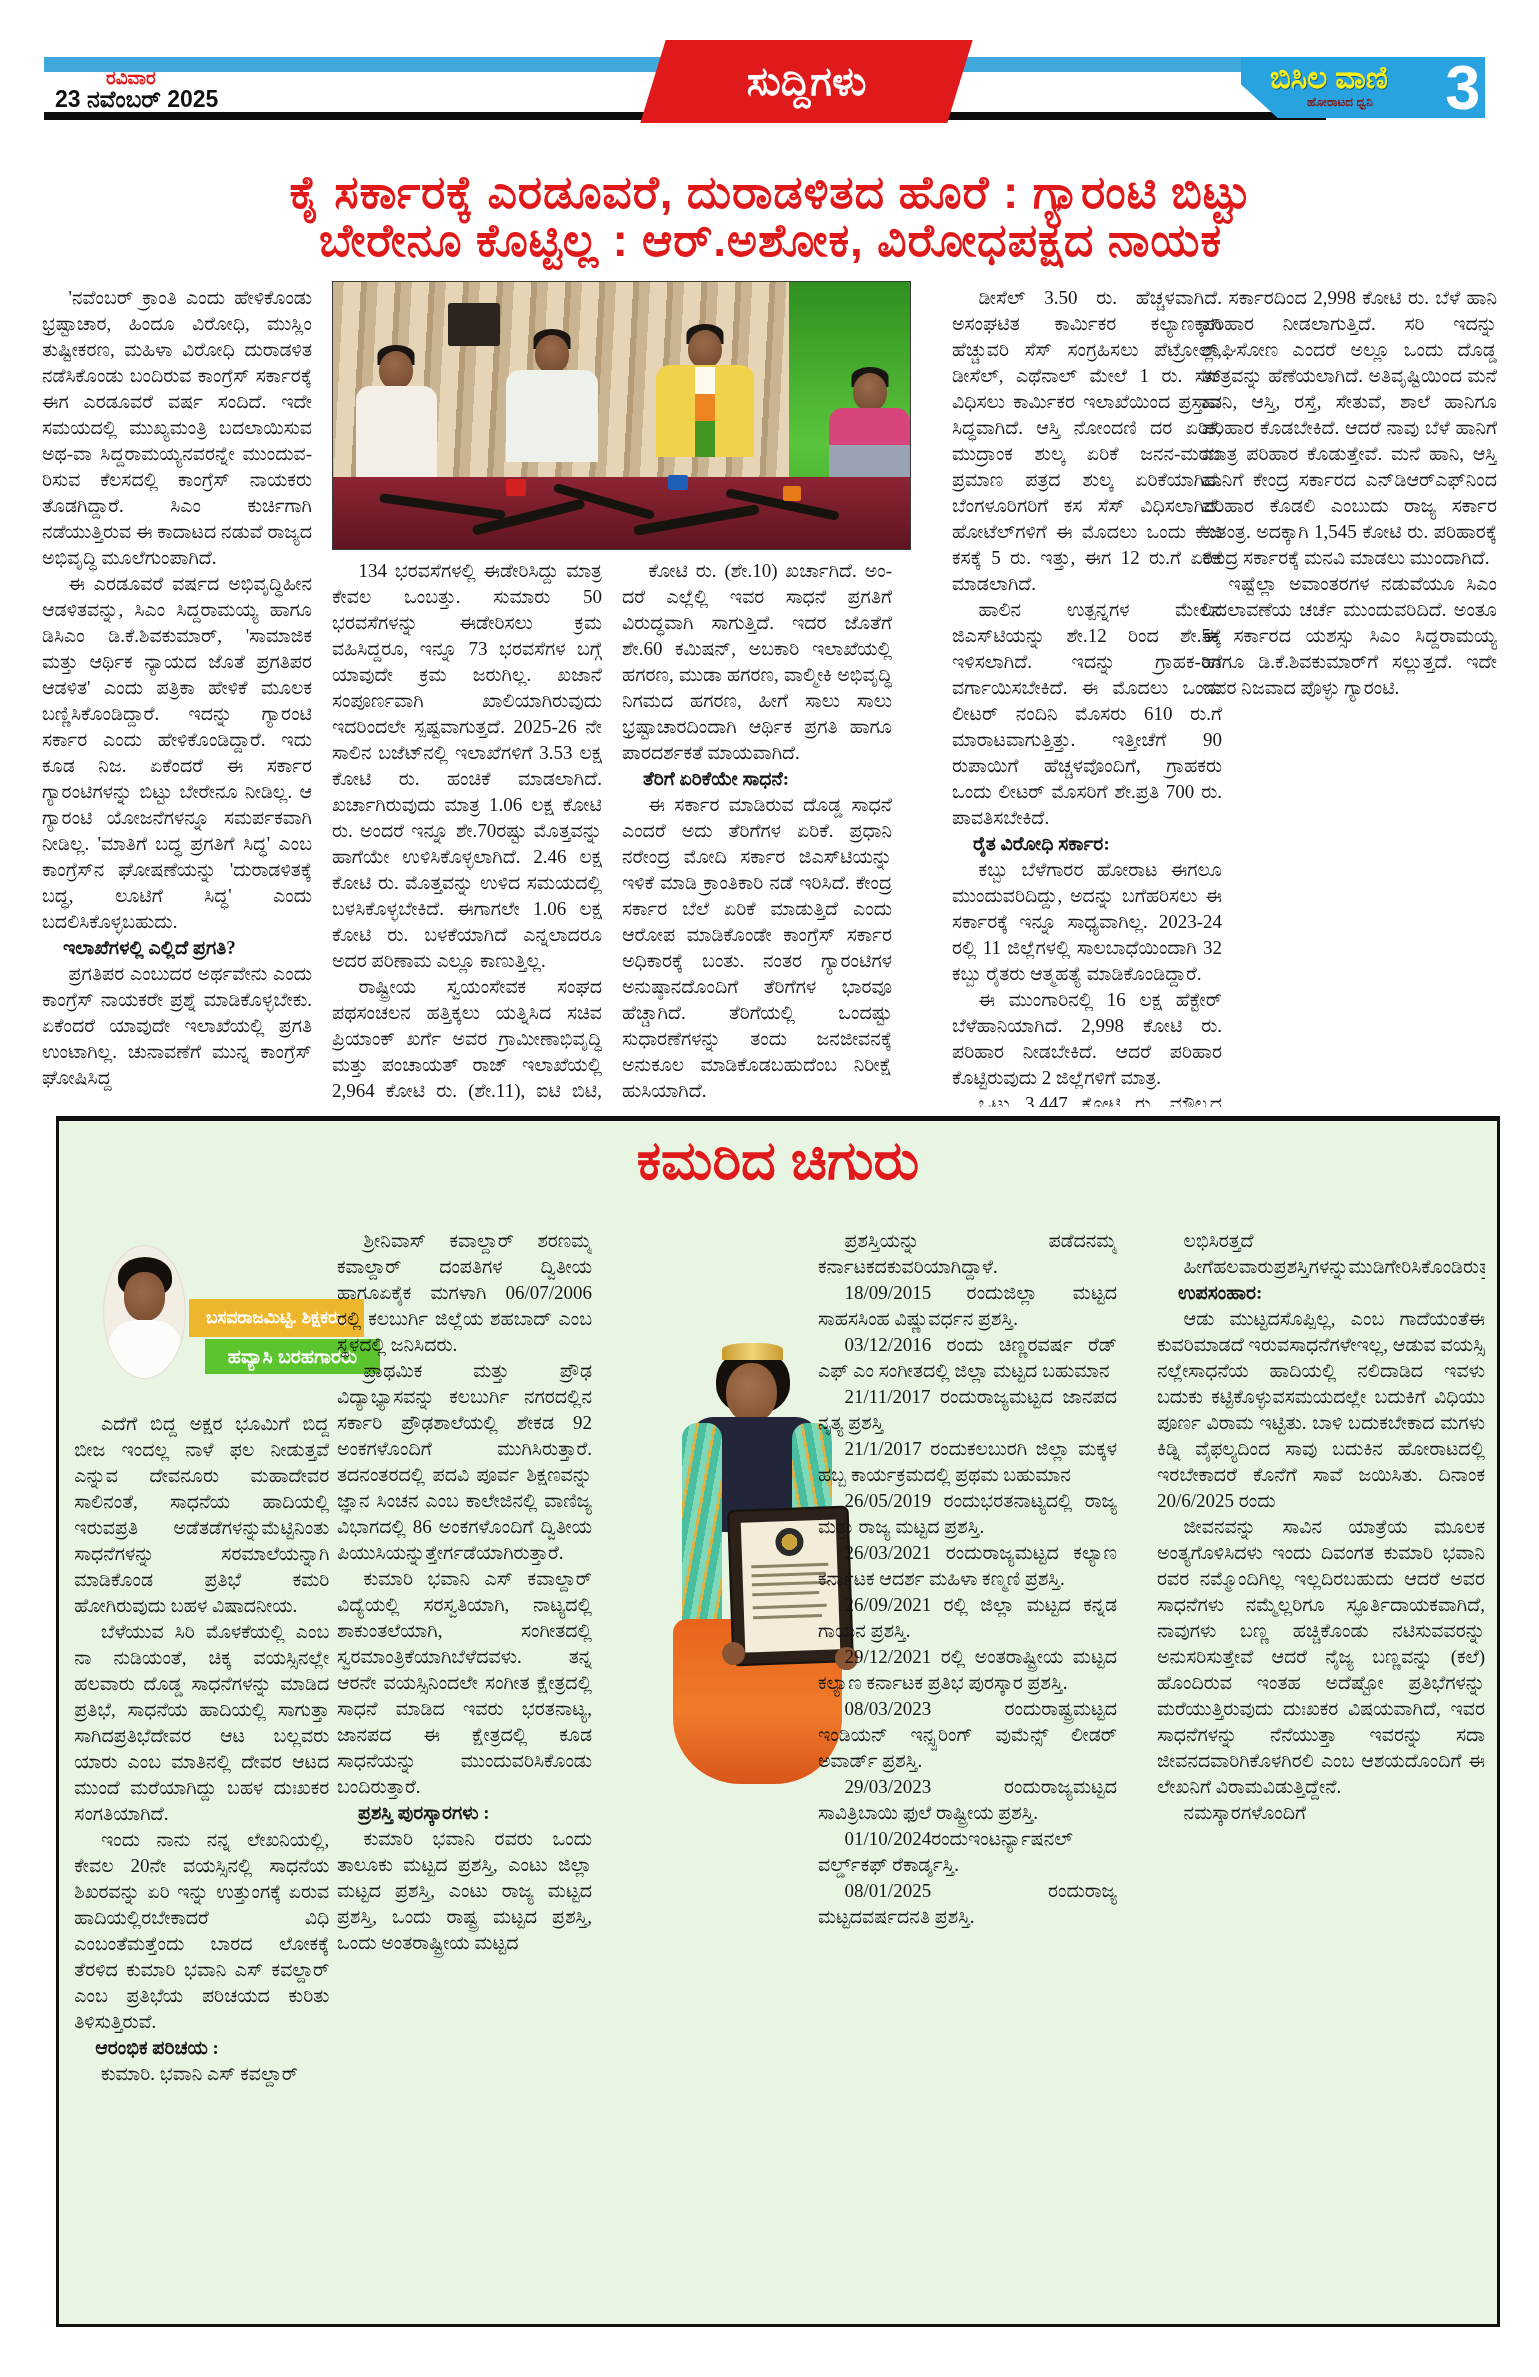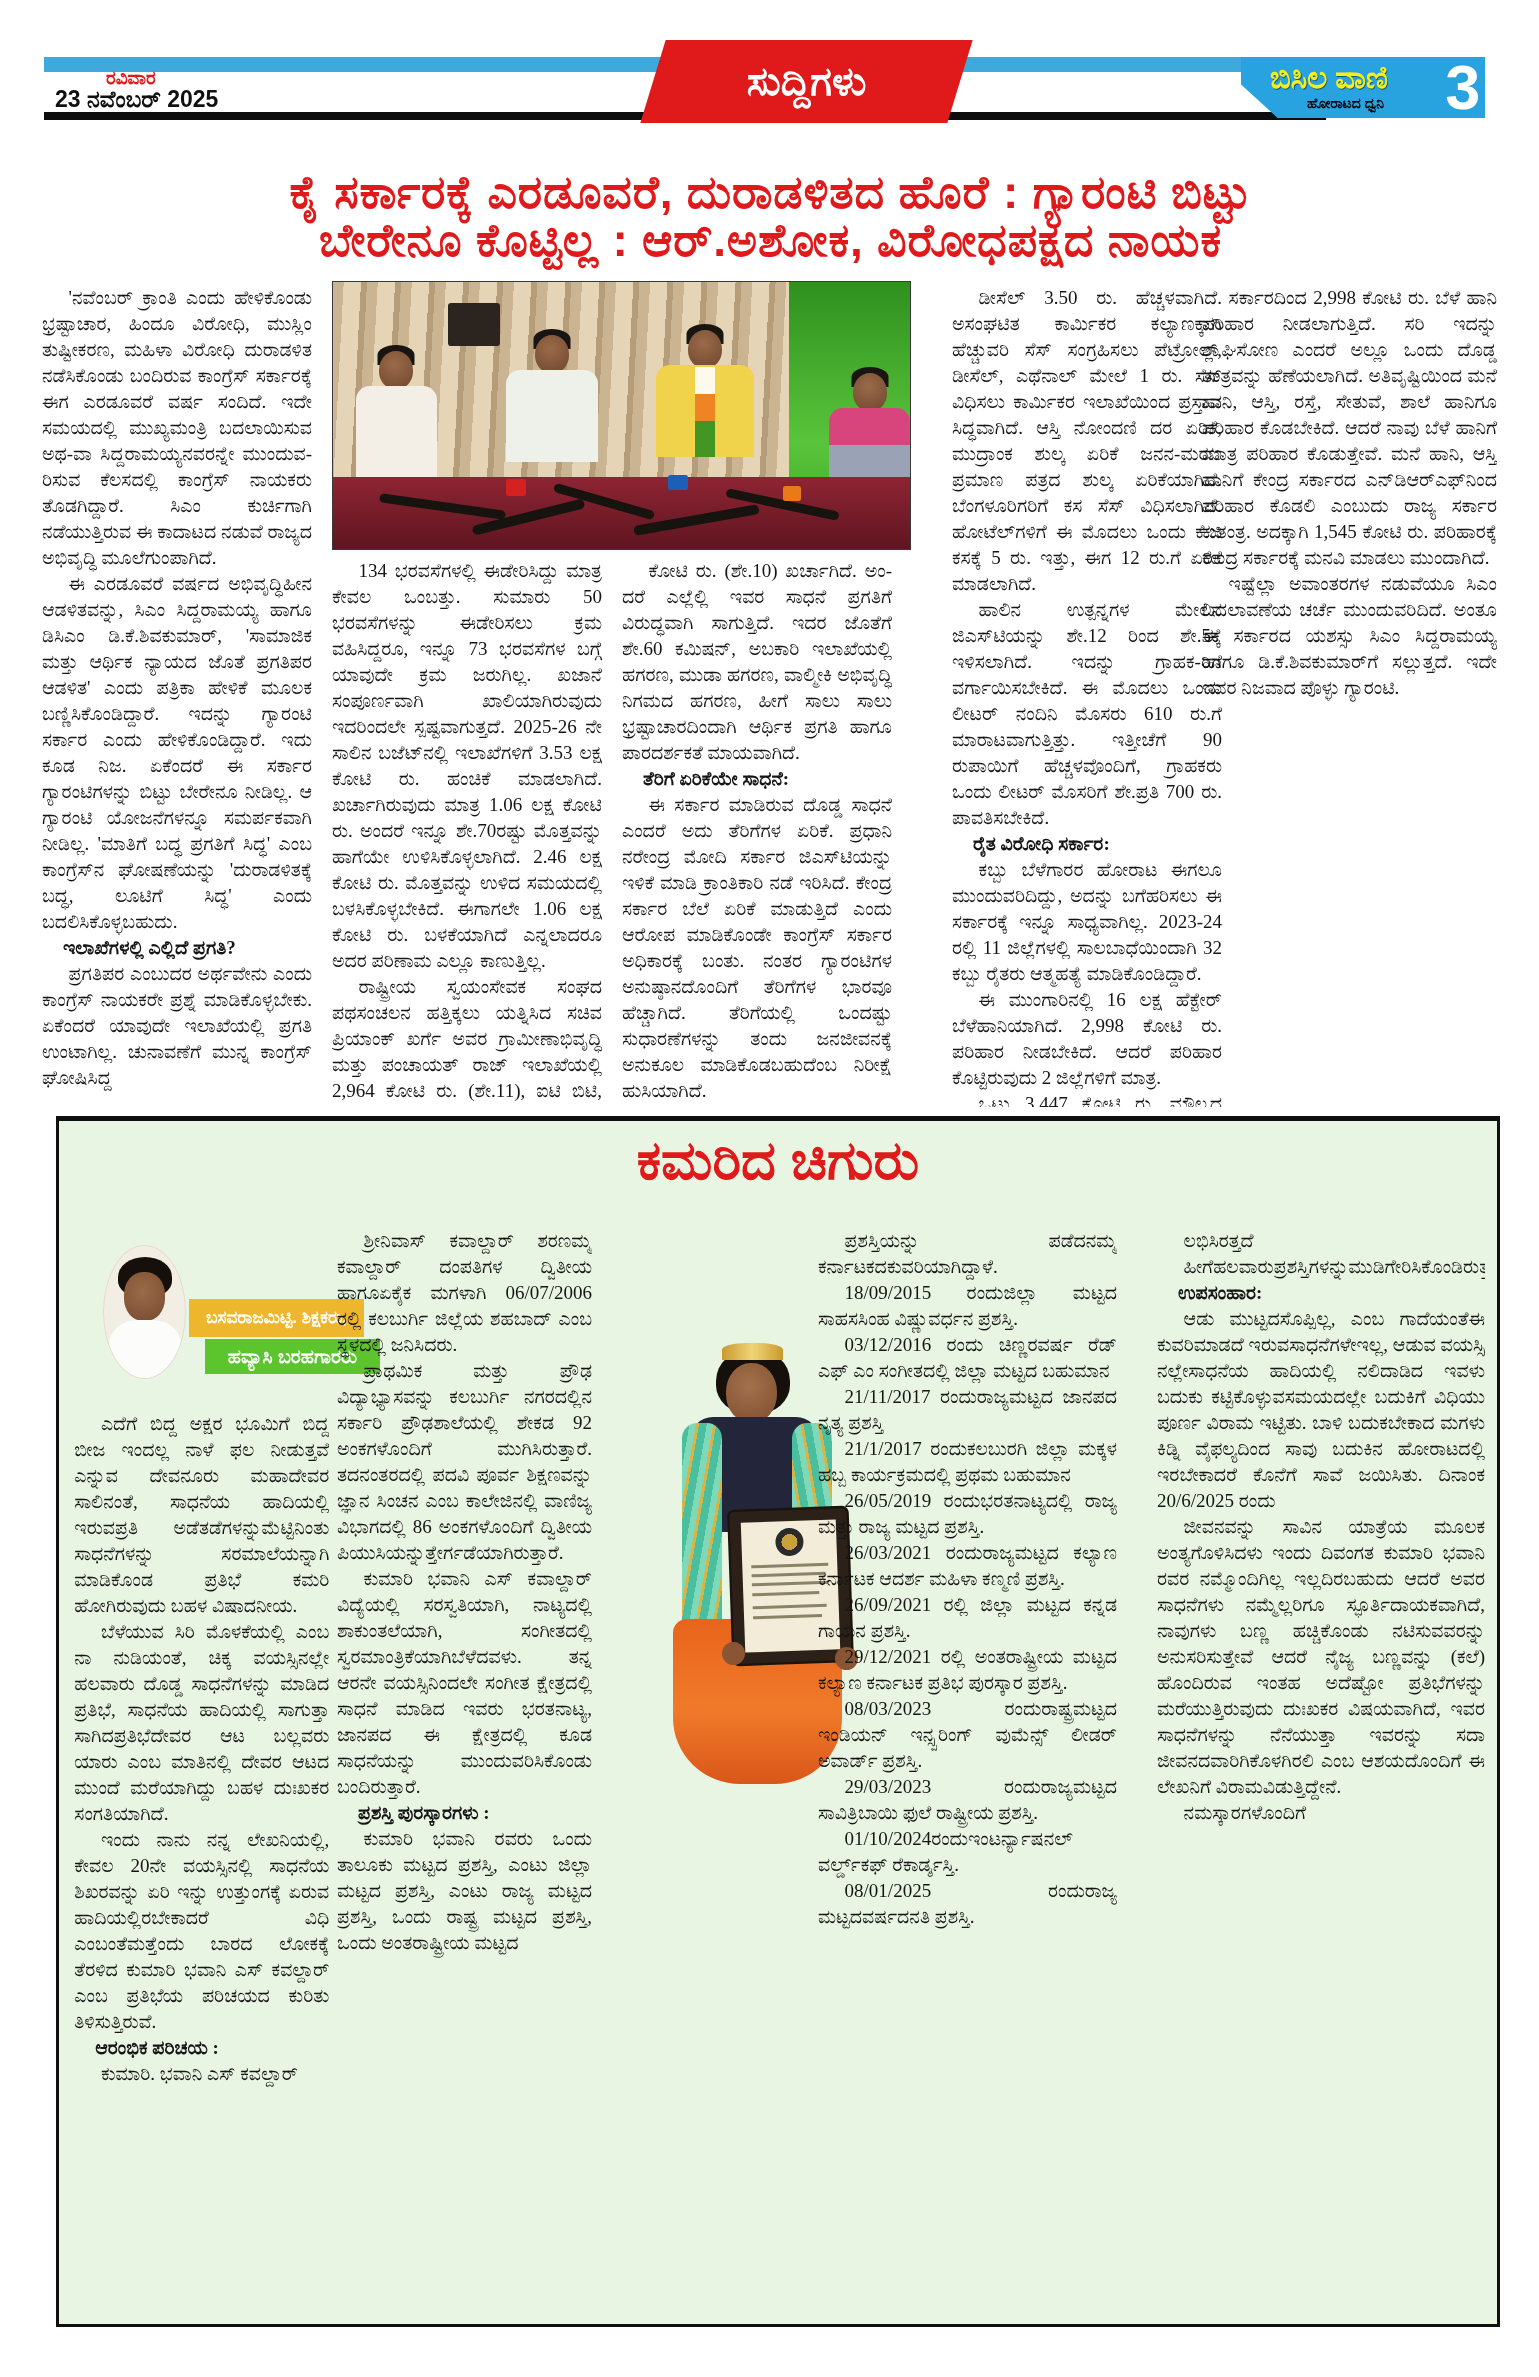--- a/index.html
+++ b/index.html
@@ -17,21 +17,21 @@
   .banner{left:653px;top:40px;width:307px;height:83px;background:var(--accent_red,#e31e1e);
           transform:skewX(-17deg);display:flex;align-items:center;justify-content:center;}
   .banner-label{transform:skewX(17deg);color:#fff;font-family:"Liberation Sans",sans-serif;
           font-weight:bold;font-size:40px;}
   .mast-box{left:1241px;top:57px;width:244px;height:61px;background:var(--panel_blue,#29a3df);
           clip-path:polygon(0 0,100% 0,100% 100%,15% 100%,0 45%);}
   .paper-name{position:absolute;left:29px;top:3.1px;font-family:Liberation Serif, serif;
           font-weight:bold;font-size:31px;color:var(--paper_yellow,#f5ee1c);
           text-shadow:0.8px 0.8px 0 #0a5c86;}
   .tagline{position:absolute;left:66px;top:38px;font-family:"Liberation Sans",sans-serif;
-          font-weight:bold;font-size:14px;color:#000000;}
+          font-weight:bold;font-size:12px;color:#7f1d1d;}
   .page-no{position:absolute;right:4.6px;top:-1.5px;font-family:"Liberation Sans",sans-serif;
           font-weight:bold;font-size:63px;color:#fff;line-height:63px;}
 
   
   .hl{left:31px;width:1479px;text-align:center;color:var(--accent_red,#e01a1a);
       font-family:"Liberation Sans",sans-serif;font-weight:800;font-size:46px;letter-spacing:0.8px;}
   .hl1{top:135px;margin-top:30px;} .hl2{top:213px;}
 
   
   .col{font-size:19px;line-height:26px;text-align:justify;overflow:hidden;}

